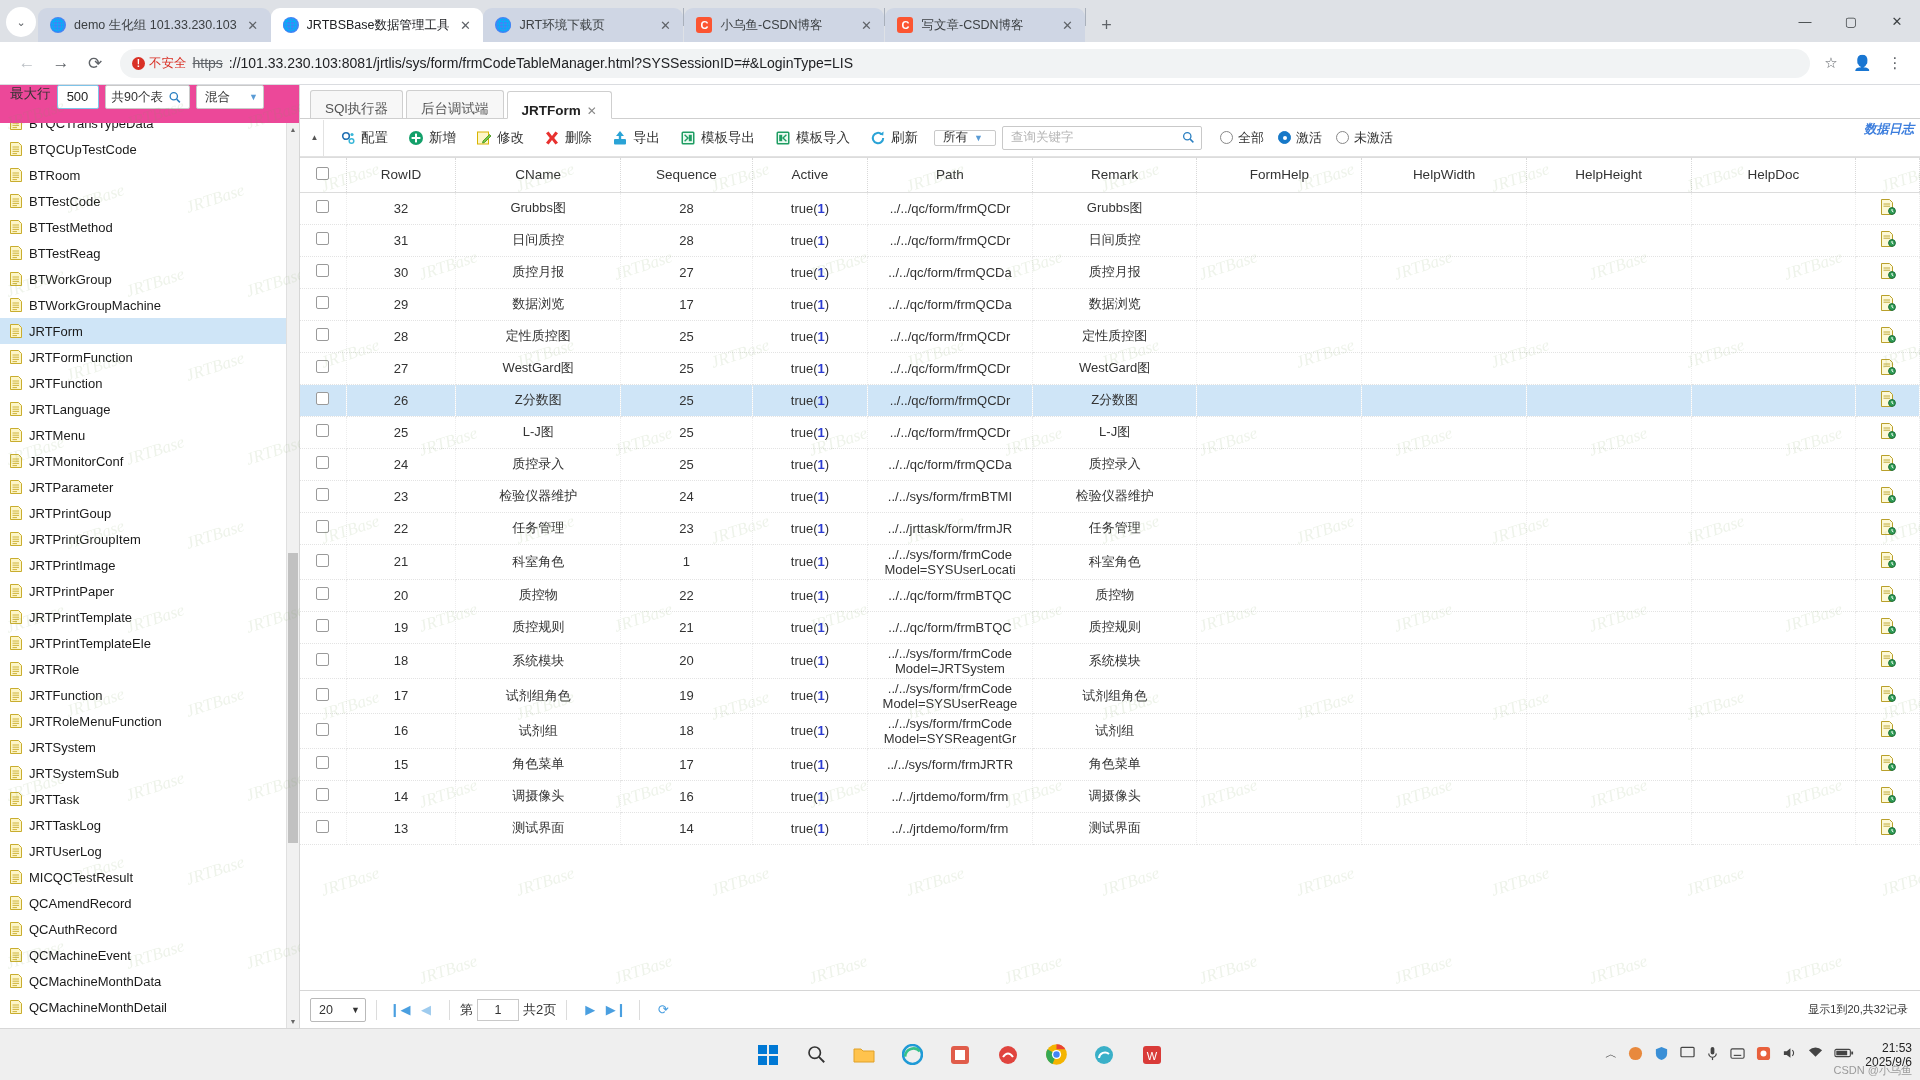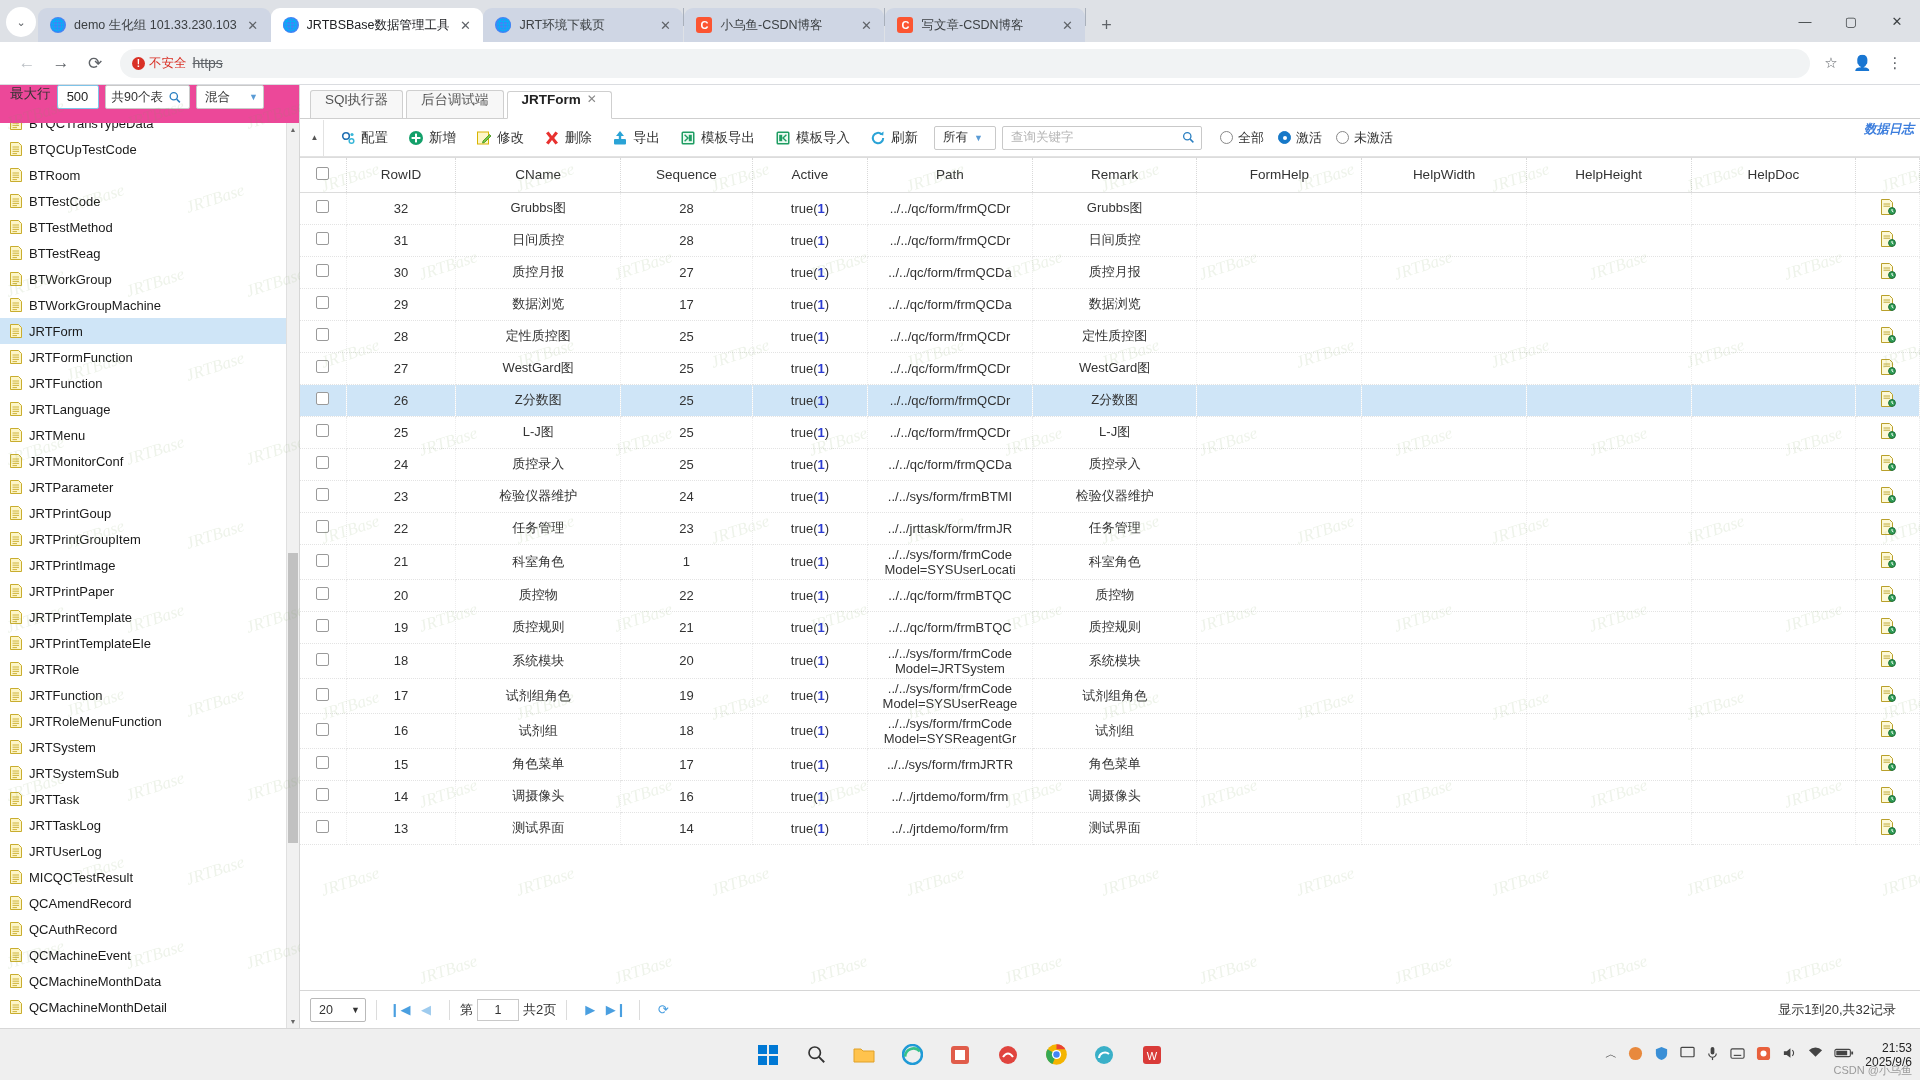--- a/index.html
+++ b/index.html
@@ -124,41 +124,41 @@
   .left-sb .thumb{
     position:absolute;left:1px;right:1px;background:#c1c1c1;border-radius:0;
   }
 
   
   .right-panel{ flex:1 1 auto;display:flex;flex-direction:column;min-width:0;background:#fff;}
   .app-tabs{
     height:34px;display:flex;align-items:flex-end;gap:0;padding-left:10px;border-bottom:1px solid #cfcfcf;background:#fff;
   }
   .app-tab{
-    height:28px;padding:0 14px;display:flex;align-items:flex-start;gap:6px;
+    height:28px;padding:0 14px;display:flex;align-items:flex-end;gap:6px;
     border:1px solid #cfcfcf;border-bottom:none;background:#f7f7f7;color:#555;font-size:13.5px;
     margin-right:3px;border-radius:3px 3px 0 0;
   }
   .app-tab.active{ background:#fff;color:#222;font-weight:bold;position:relative;top:1px;border-bottom:1px solid #fff;}
   .app-tab .x{ font-size:12px;color:#888;font-weight:normal;}
 
   .toolbar{
     height:38px;display:flex;align-items:center;gap:0;padding:0 6px;position:relative;
     border-bottom:1px solid #e2e2e2;background:#fff;
   }
   .tb-collapse{
     width:18px;height:36px;display:flex;align-items:center;justify-content:center;
     font-size:8px;color:#555;border-right:1px solid #e2e2e2;margin-right:6px;
   }
   .tbtn{
     display:flex;align-items:center;gap:5px;padding:0 10px;height:30px;font-size:13.5px;color:#333;white-space:nowrap;
   }
   .ticon{ width:16px;height:16px;flex:0 0 16px;display:block;}
   .tb-select{
-    display:flex;align-items:center;justify-content:space-between;height:24px;min-width:62px;
+    display:flex;align-items:center;justify-content:space-between;height:16px;min-width:62px;
     border:1px solid #c9c9c9;border-radius:2px;padding:0 12px 0 8px;font-size:12.5px;color:#333;margin-left:6px;
   }
   .tb-search{
     margin-left:6px;height:24px;width:200px;border:1px solid #c9c9c9;border-radius:2px;background:#fff;
     display:flex;align-items:center;padding:0 6px 0 8px;
   }
   .tb-search .ph{ flex:1 1 auto;color:#b5b5b5;font-size:12.5px; }
   .radios{ display:flex;align-items:flex-end;gap:14px;margin-left:18px;}
   .radio{ display:flex;align-items:center;gap:5px;font-size:13px;color:#333;}
   .rdot{ width:13px;height:13px;border-radius:50%;border:1px solid #888;background:#fff;position:relative;flex:0 0 13px;}
@@ -195,21 +195,21 @@
   .pg-select{
     height:24px;min-width:56px;border:1px solid #b9b9b9;border-radius:2px;display:flex;align-items:center;
     justify-content:space-between;padding:0 5px 0 8px;font-size:12.5px;background:#fff;
   }
   .pg-sep{ width:1px;height:20px;background:#dcdcdc;margin:0 10px;}
   .pg-ico{ width:26px;height:24px;display:flex;align-items:center;justify-content:center;color:#4a9fe0;font-size:13px;}
   .pg-ico.dim{ color:#9ecbee; }
   .pg-input{
     width:42px;height:22px;border:1px solid #c9c9c9;background:#fff;text-align:center;line-height:20px;font-size:12.5px;margin:0 4px;
   }
-  .pg-right{ position:absolute;right:24px;font-size:13px;color:#333;margin-left:44px;}
+  .pg-right{ position:absolute;right:12px;font-size:11px;color:#333;margin-left:44px;}
 
   
   .wm{
     position:absolute;inset:0;pointer-events:none;overflow:hidden;z-index:5;
   }
   .wm span{
     position:absolute;color:rgba(120,160,90,0.13);font-size:17px;font-style:italic;
     font-family:"Liberation Serif","DejaVu Serif",serif;transform:rotate(-18deg);white-space:nowrap;
   }
 
@@ -276,20 +276,21 @@
 <div class="chrome-toolbar">
   <div class="nav-btn disabled">←</div>
   <div class="nav-btn">→</div>
   <div class="nav-btn">⟳</div>
   <div class="omnibox">
     <span class="not-secure">
       <span class="ns-icon">!</span>
       <span>不安全</span>
     </span>
     <span class="url-strike">https</span>
+      <span class="url-rest">://101.33.230.103:8081/jrtlis/sys/form/frmCodeTableManager.html?SYSSessionID=#&amp;LoginType=LIS</span>
   </div>
   <div class="omni-right">
     <div class="tb-icon">☆</div>
     <div class="tb-icon">👤</div>
     <div class="tb-icon">⋮</div>
   </div>
 </div>
 
 <div class="app">
 

